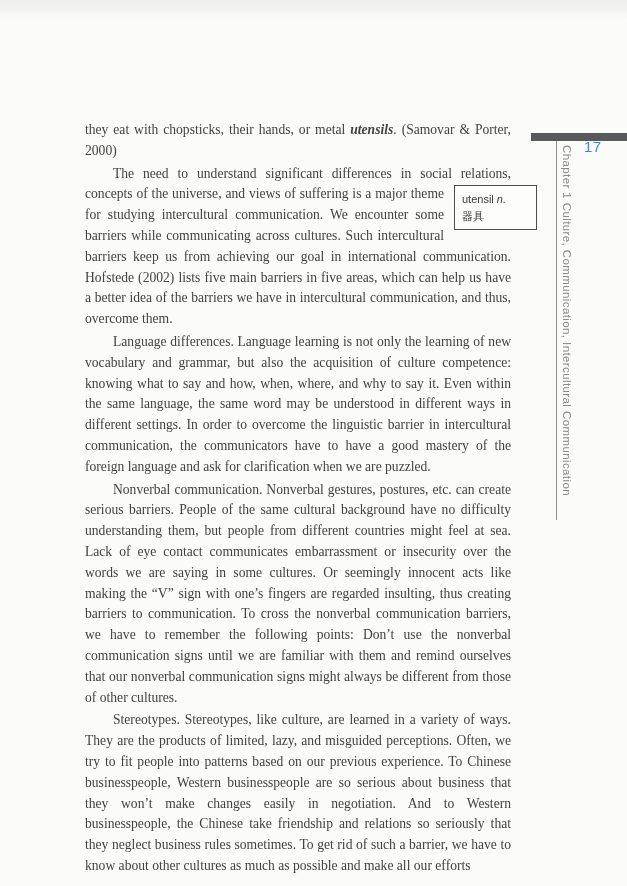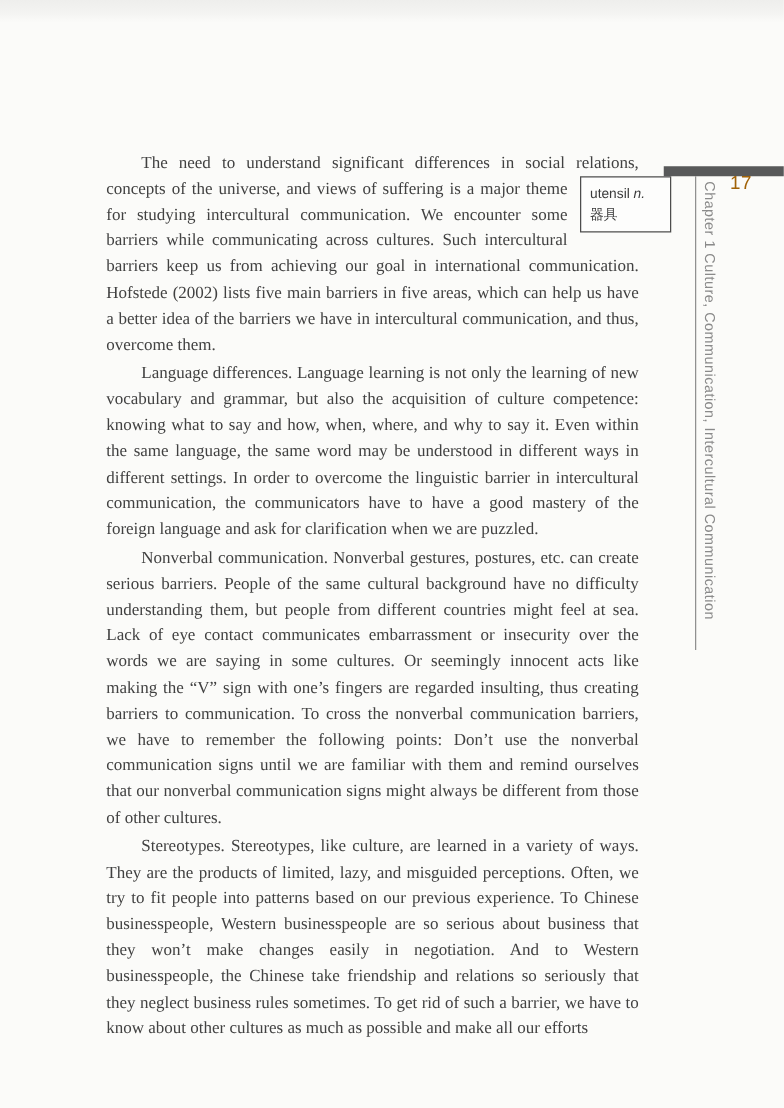--- a/index.html
+++ b/index.html
@@ -23,40 +23,40 @@
   }
   .text-block p { margin:0 0 2px 0; }
   .text-block p.indent { text-indent:28px; }
   .head { font-weight:normal; }
   .bi { font-weight:bold; font-style:italic; }
   
   .float-spacer { float:right; width:0; height:21px; }
   .vocab-box {
     float:right; clear:right;
     width:58px;
-    padding:5px 6px 4px 7px;
+    padding:5px 16px 4px 7px;
     margin:0 -26px 6px 10px;
     border:1px solid #4d4d4d;
     background:#fdfdfc;
     font-family:"Liberation Sans", sans-serif;
     font-size:11px; line-height:17px;
     color:#3a3a3a;
     text-align:left; text-indent:0;
   }
   .vocab-line { display:block; white-space:nowrap; }
   .vocab-pos { font-style:italic; }
   
   .top-bar {
     position:absolute; left:531px; top:133px; width:96px; height:8px;
     background:#58595a;
   }
   .page-num {
     position:absolute; left:584px; top:138px;
     font-family:"Liberation Sans", sans-serif;
-    font-size:15px; color:#a16207; letter-spacing:0.5px;
+    font-size:15px; color:#3b82f6; letter-spacing:0.5px;
   }
   .side-rule {
     position:absolute; left:556px; top:141px; width:1px; height:379px;
     background:#909090;
   }
   .side-title {
     position:absolute; left:561px; top:145px;
     writing-mode:vertical-rl;
     font-family:"Liberation Sans", sans-serif;
     font-size:11.5px; letter-spacing:0.4px;
@@ -64,20 +64,21 @@
     white-space:nowrap;
   }
 </style>
 </head>
 <body>
 
 <div class="scan-edge"></div>
 
 <div class="text-block">
 
+  <p><span>they eat with chopsticks, their hands, or metal </span><span class="bi">utensils</span><span>. (Samovar &amp; Porter, 2000)</span></p>
 
   <p class="indent"><span class="float-spacer"></span><span class="vocab-box">
         <span class="vocab-line"><span>utensil</span> <span class="vocab-pos">n.</span></span>
         <span class="vocab-line">器具</span>
       </span><span>The need to understand significant differences in social relations, concepts of the universe, and views of suffering is a major theme for studying intercultural communication. We encounter some barriers while communicating across cultures. Such intercultural barriers keep us from achieving our goal in international communication. Hofstede (2002) lists five main barriers in five areas, which can help us have a better idea of the barriers we have in intercultural communication, and thus, overcome them.</span></p>
 
   <p class="indent"><span class="head">Language differences.</span><span> Language learning is not only the learning of new vocabulary and grammar, but also the acquisition of culture competence: knowing what to say and how, when, where, and why to say it. Even within the same language, the same word may be understood in different ways in different settings. In order to overcome the linguistic barrier in intercultural communication, the communicators have to have a good mastery of the foreign language and ask for clarification when we are puzzled.</span></p>
 
   <p class="indent"><span class="head">Nonverbal communication.</span><span> Nonverbal gestures, postures, etc. can create serious barriers. People of the same cultural background have no difficulty understanding them, but people from different countries might feel at sea. Lack of eye contact communicates embarrassment or insecurity over the words we are saying in some cultures. Or seemingly innocent acts like making the “V” sign with one’s fingers are regarded insulting, thus creating barriers to communication. To cross the nonverbal communication barriers, we have to remember the following points: Don’t use the nonverbal communication signs until we are familiar with them and remind ourselves that our nonverbal communication signs might always be different from those of other cultures.</span></p>
 

